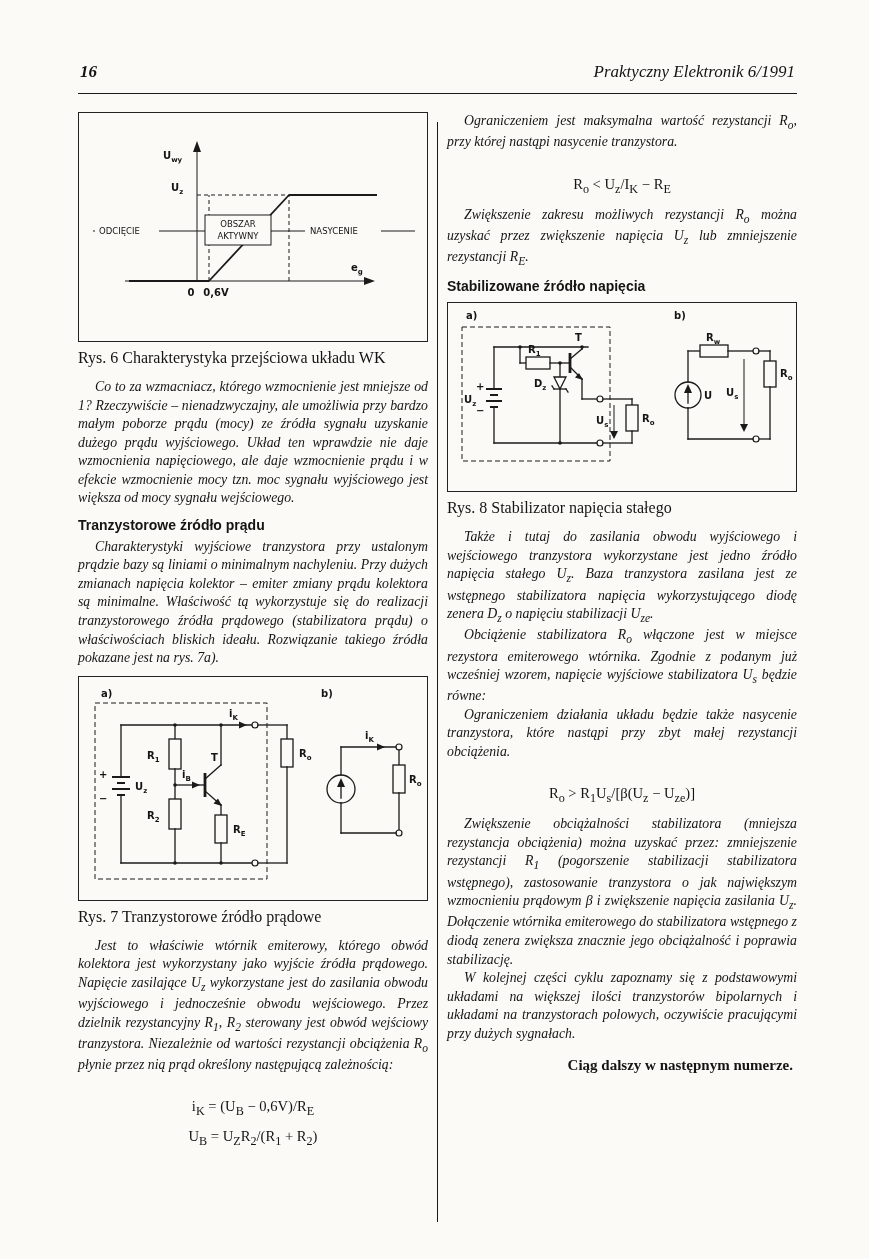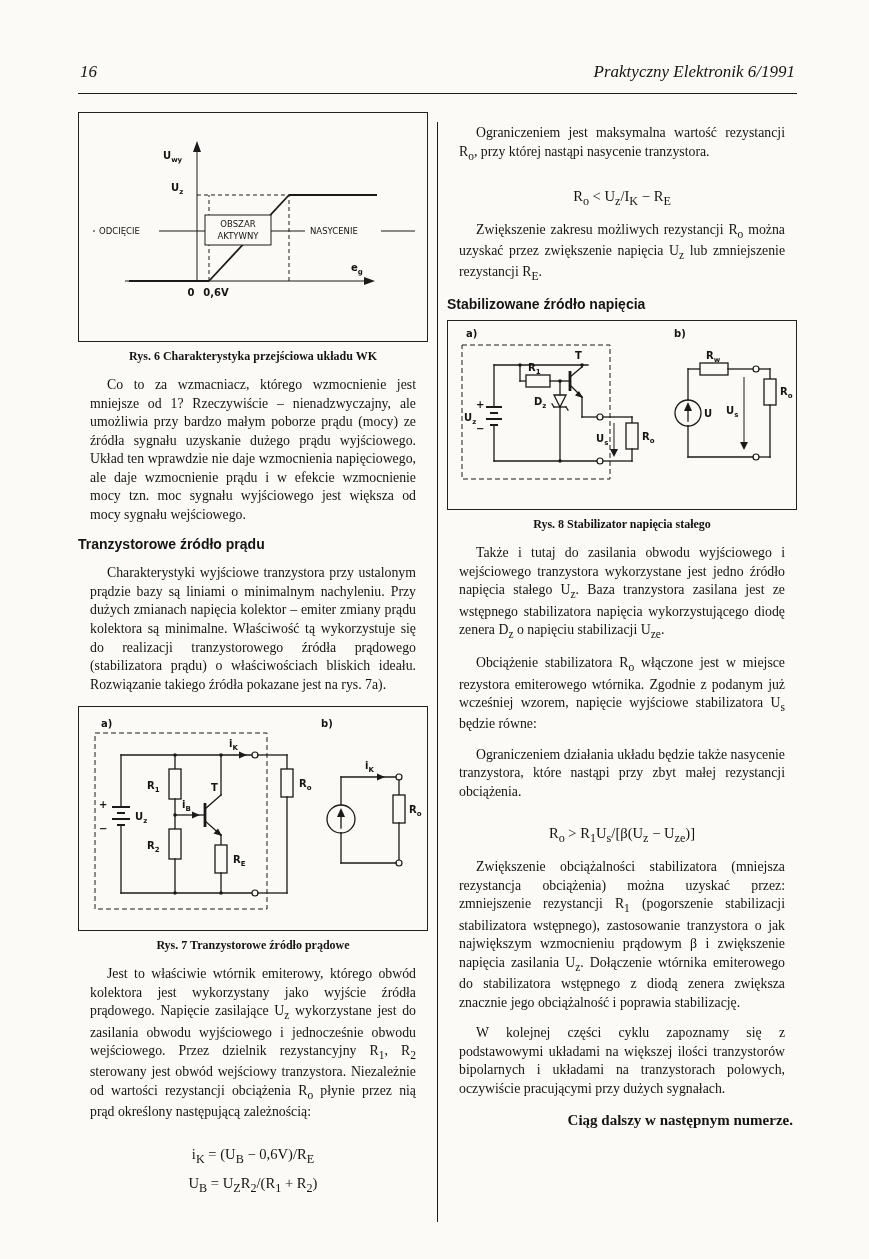--- a/index.html
+++ b/index.html
@@ -7,44 +7,44 @@
     position:relative; width:869px; height:1259px; margin:0 auto;
     background:#fbfaf6; color:#141414;
     font-family:"Liberation Serif", serif;
     overflow:hidden;
   }
   .header {
     position:absolute; top:62px; left:80px; right:74px;
     display:flex; justify-content:space-between; align-items:baseline;
     font-style:italic; font-size:17px;
   }
-  .pagenum { font-weight:normal; }
+  .pagenum { font-weight:bold; }
   .rule { position:absolute; top:93px; left:78px; right:72px; border-top:1.6px solid #1a1a1a; }
   .columns {
     position:absolute; top:112px; left:78px; right:72px; height:1110px;
     display:flex; align-items:stretch;
   }
   .col-left  { width:350px; }
   .divider   { width:1px; background:#1a1a1a; margin:10px 9px 0 9px; }
   .col-right { flex:1; }
 
   p.body {
-    margin:12px; font-size:13.8px; line-height:1.345; text-align:justify;
+    margin:0; font-size:13.8px; line-height:1.345; text-align:justify;font-style:italic;
   }
   p.ind { text-indent:17px; }
   h3.heading {
     font-family:Liberation Sans, sans-serif;
     font-size:14px; font-weight:bold; margin:9px 0 5px 0;
   }
   .figbox {
     border:1.3px solid #222; background:#fbfaf6; margin:0;
   }
   .figbox svg { display:block; }
   .caption {
-    text-align:center; font-weight:bold; font-size:12px;
+    text-align:left; font-weight:normal; font-size:16px;
     margin:7px 0 11px 0;
   }
   .equation {
     text-align:center; font-size:14.6px; margin:24px 0 9px 0;
   }
   .equation + .equation { margin-top:2px; }
   .closing {
     font-weight:bold; font-size:15px; text-align:right;
     margin-top:14px; padding-right:4px;
   }

